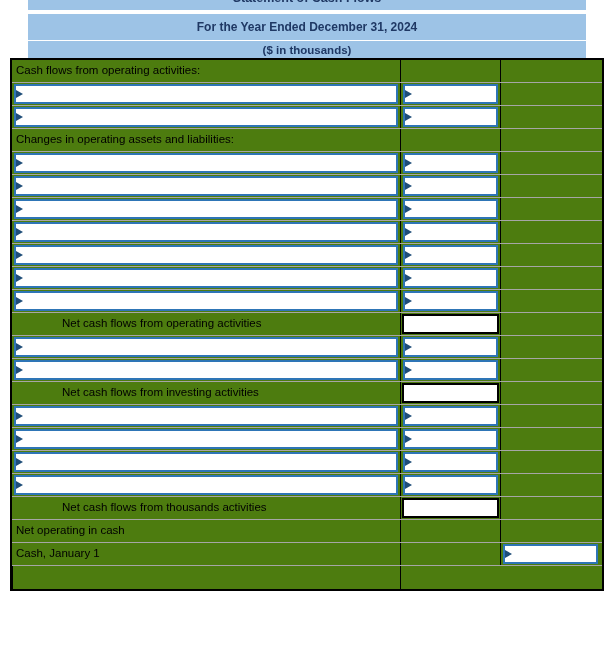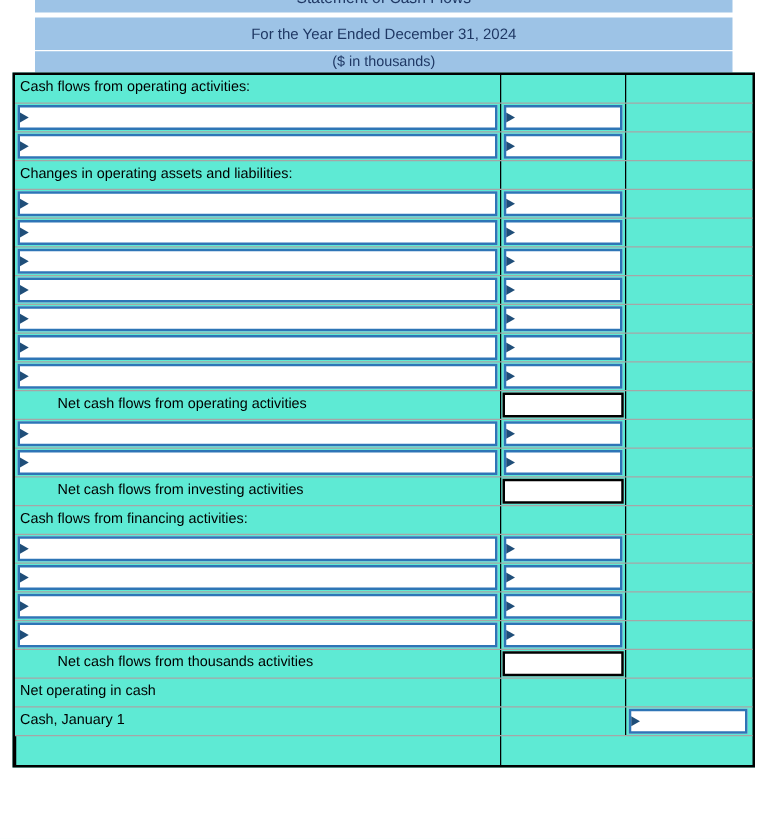--- a/index.html
+++ b/index.html
@@ -3,43 +3,43 @@
 <meta charset="utf-8">
 <style>
   html,body{margin:0;padding:0;background:#ffffff;}
   .screen{
     position:relative;width:614px;height:671px;overflow:hidden;background:#fff;
     font-family:"Liberation Sans", sans-serif;
   }
   
   .hdr{position:absolute;left:28px;top:-14px;width:558px;}
   .hrow{
-    background:#9DC3E6;color:#1F3864;font-weight:normal;
+    background:#9DC3E6;color:#1F3864;font-weight:bold;
     display:flex;align-items:center;justify-content:center;text-align:center;
   }
   .h-title{height:24px;font-size:12.5px;margin-bottom:4px;}
   .h-period{height:26px;font-size:12px;margin-bottom:1px;}
   .h-units{height:17px;font-size:11.5px;}
   
   .tbl{
     position:absolute;left:10px;top:58px;width:590px;
-    border:2px solid #000;background:#5eead4;
+    border:2px solid #000;background:#4d7c0f;
   }
   .trow{
     display:grid;grid-template-columns:388px 100px 100px;
     height:23px;box-sizing:border-box;border-bottom:1px solid #A6A6A6;
   }
   .trow:last-child{border-bottom:none;}
   .cell{position:relative;box-sizing:border-box;}
   .cell.c2,.cell.c3{border-left:1px solid #000;}
   .lbl{
     font-size:11.5px;color:#000;line-height:21px;padding-left:4px;
     white-space:nowrap;display:block;
   }
-  .lbl.indent{padding-left:34px;}
+  .lbl.indent{padding-left:50px;}
   
   .inbox{
     position:absolute;top:1px;bottom:1px;left:2px;right:2px;
     background:#fff;border:2px solid #2E75B6;box-sizing:border-box;
   }
   
   .totbox{
     position:absolute;top:1px;bottom:1px;left:1px;right:1px;
     background:#fff;border:2px solid #000;box-sizing:border-box;
   }
@@ -231,27 +231,20 @@
         <div class="cell c1">
           <span class="lbl indent">Net cash flows from investing activities</span>
         </div>
         <div class="cell c2">
           <div class="totbox"></div>
         </div>
         <div class="cell c3"></div>
       </div>
       <div class="trow">
         <div class="cell c1">
-          <span class="lbl">Cash flows from financing activities:</span>
-        </div>
-        <div class="cell c2"></div>
-        <div class="cell c3"></div>
-      </div>
-      <div class="trow">
-        <div class="cell c1">
           <div class="inbox">
             <span class="tri"></span>
           </div>
         </div>
         <div class="cell c2">
           <div class="inbox">
             <span class="tri"></span>
           </div>
         </div>
         <div class="cell c3"></div>

